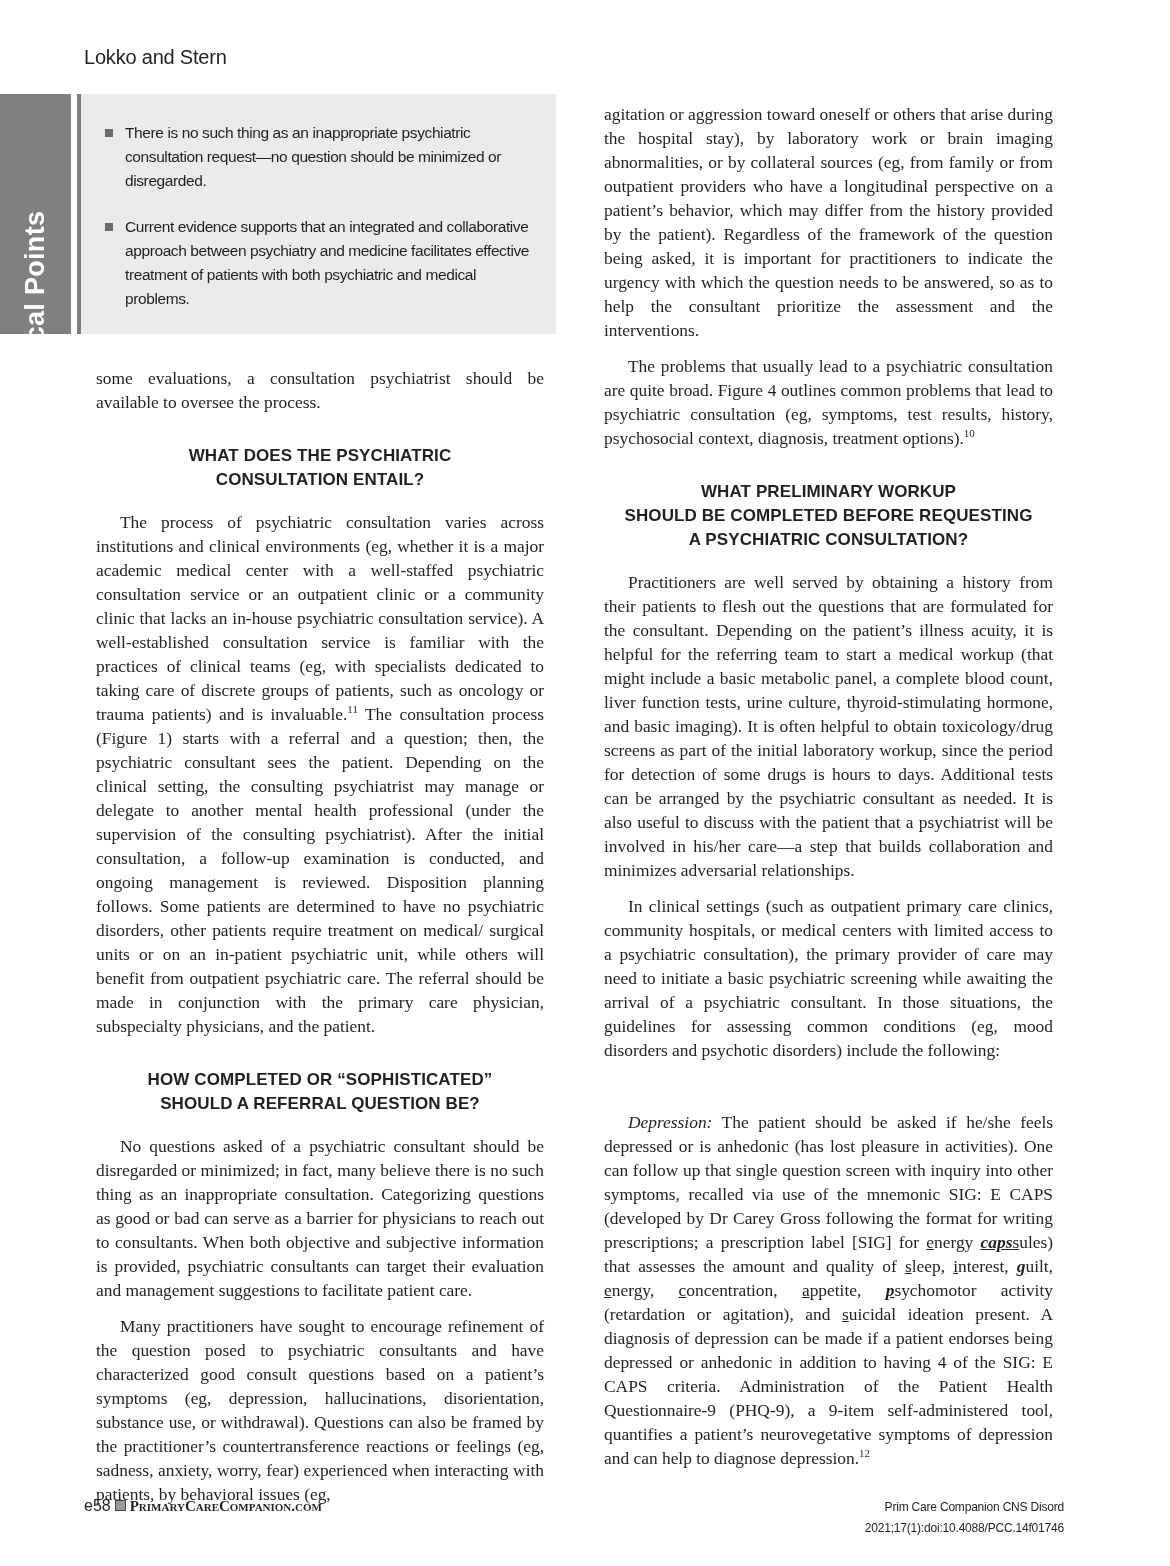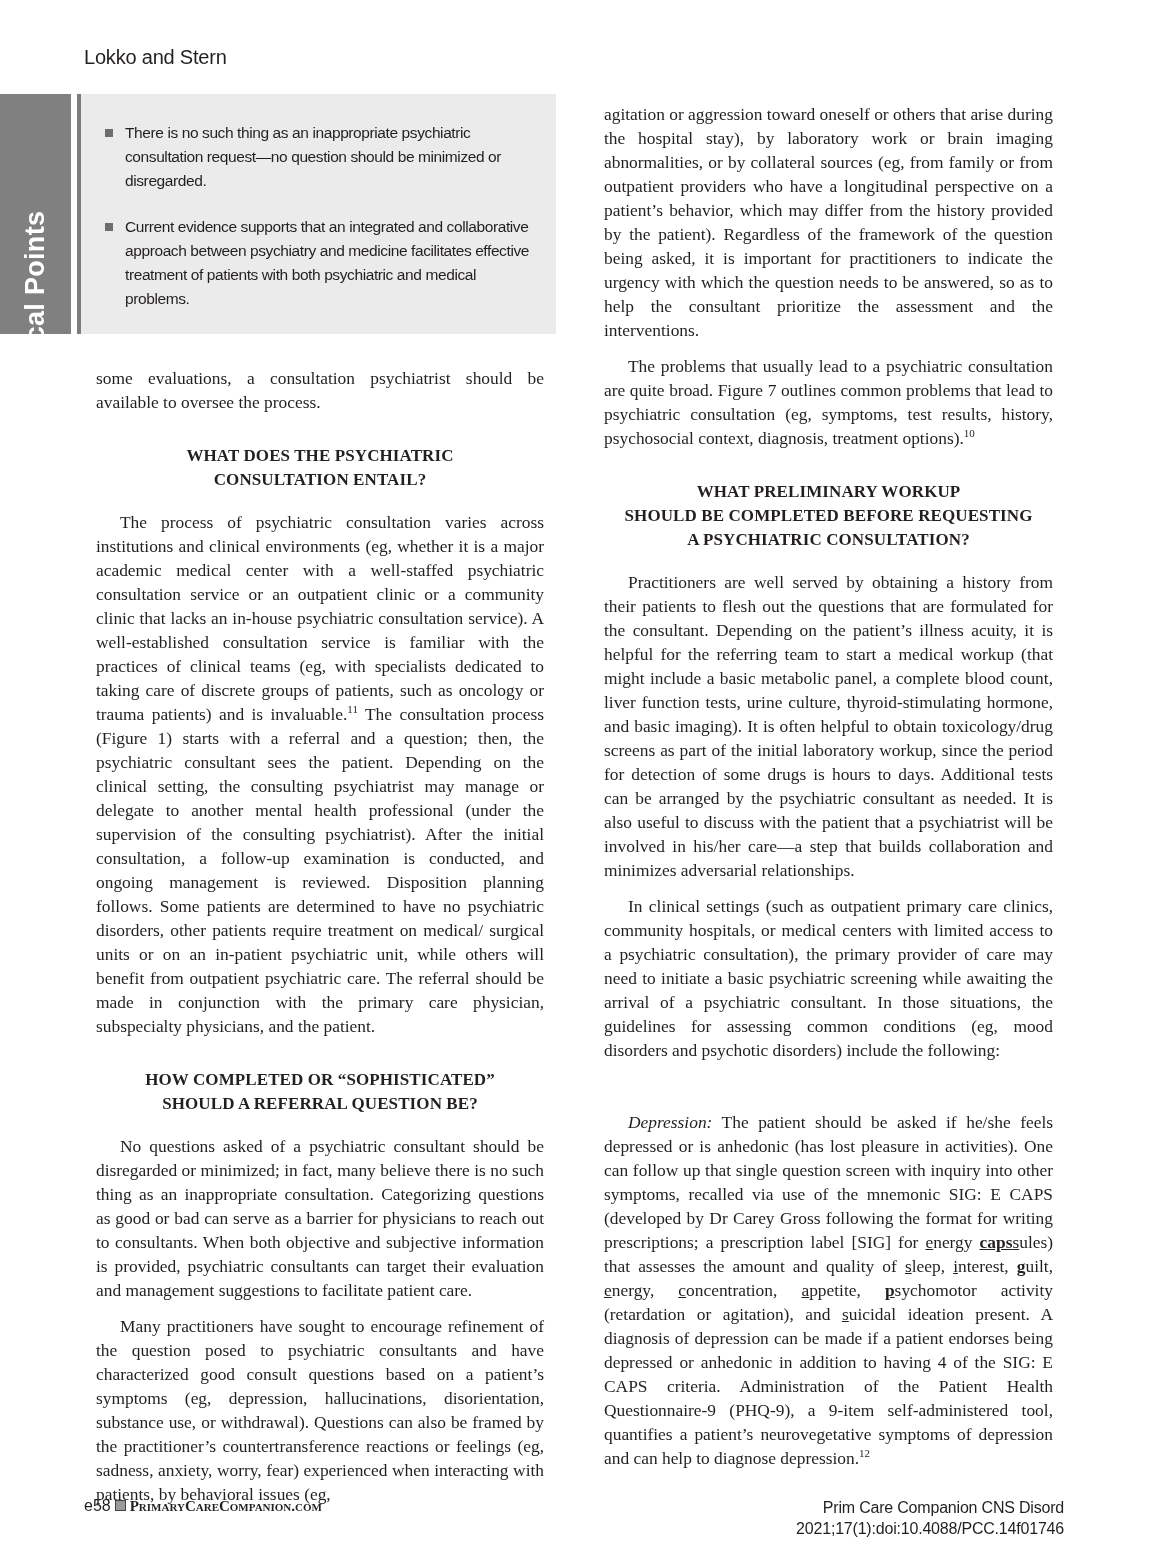--- a/index.html
+++ b/index.html
@@ -15,29 +15,29 @@
   #cp-rule { position:absolute; left:77px; top:94px; width:4px; height:240px; background:#7d7d7d; }
   #cp-box { position:absolute; left:81px; top:94px; width:475px; height:240px; background:#ebebeb; }
   .cp-item { position:absolute; left:44px; width:410px; font-size:15.5px; line-height:24px; letter-spacing:-0.4px; }
   .cp-bullet { position:absolute; left:-20px; top:8px; width:8px; height:8px; background:#6d6d6d; }
 
   .col { position:absolute; font-size:17.4px; line-height:24px; text-align:justify; }
   #col-left { left:84px; top:354px; width:472px; }
   #col-right { left:592px; top:90px; width:473px; }
   .col p { margin:12px; }
   .indent { text-indent:24px; }
-  .head { text-align:center; font-weight:bold; font-size:17px; line-height:24px; margin:0; letter-spacing:0.1px;font-family:Liberation Serif, serif; }
+  .head { text-align:center; font-weight:bold; font-size:17px; line-height:24px; margin:0; letter-spacing:0.1px; }
   sup { font-size:11px; line-height:0; vertical-align:super; }
   .u { text-decoration:underline; }
-  .bu { text-decoration:underline; font-weight:bold; }
+  .bu { text-decoration:underline; font-weight:bold;font-style:italic; }
 
   #footer-left { position:absolute; left:84px; top:1497px; font-size:16px; }
   #footer-left .sq { display:inline-block; width:9px; height:9px; border:1px solid #444; background:#9a9a9a; margin:0 4px; vertical-align:0; }
   #footer-left .sc { font-variant:small-caps; font-size:15px;font-weight:bold; }
-  #footer-right { position:absolute; right:106px; top:1497px; text-align:right; font-size:16px; line-height:21px; letter-spacing:-0.2px;margin-left:31px; }
+  #footer-right { position:absolute; right:106px; top:1497px; text-align:right; font-size:12px; line-height:21px; letter-spacing:-0.2px;margin-left:31px; }
 </style>
 </head>
 <body>
 
 <div id="running-head" class="sans">Lokko and Stern</div>
 
 <div id="cp-tab">
   <div id="cp-tab-label" class="sans">Clinical Points</div>
 </div>
 <div id="cp-rule"></div>
@@ -66,21 +66,21 @@
     <span>HOW COMPLETED OR “SOPHISTICATED”</span><br>
     <span>SHOULD A REFERRAL QUESTION BE?</span>
   </h2>
   <div style="height:6px"></div>
   <p class="indent">No questions asked of a psychiatric consultant should be disregarded or minimized; in fact, many believe there is no such thing as an inappropriate consultation. Categorizing questions as good or bad can serve as a barrier for physicians to reach out to consultants. When both objective and subjective information is provided, psychiatric consultants can target their evaluation and management suggestions to facilitate patient care.</p>
   <p class="indent">Many practitioners have sought to encourage refinement of the question posed to psychiatric consultants and have characterized good consult questions based on a patient’s symptoms (eg, depression, hallucinations, disorientation, substance use, or withdrawal). Questions can also be framed by the practitioner’s countertransference reactions or feelings (eg, sadness, anxiety, worry, fear) experienced when interacting with patients, by behavioral issues (eg,</p>
 </div>
 
 <div id="col-right" class="col serif">
   <p>agitation or aggression toward oneself or others that arise during the hospital stay), by laboratory work or brain imaging abnormalities, or by collateral sources (eg, from family or from outpatient providers who have a longitudinal perspective on a patient’s behavior, which may differ from the history provided by the patient). Regardless of the framework of the question being asked, it is important for practitioners to indicate the urgency with which the question needs to be answered, so as to help the consultant prioritize the assessment and the interventions.</p>
-  <p class="indent"><span>The problems that usually lead to a psychiatric consultation are quite broad. Figure 7 outlines common problems that lead to psychiatric consultation (eg, symptoms, test results, history, psychosocial context, diagnosis, treatment options).</span><sup>10</sup></p>
+  <p class="indent"><span>The problems that usually lead to a psychiatric consultation are quite broad. Figure 4 outlines common problems that lead to psychiatric consultation (eg, symptoms, test results, history, psychosocial context, diagnosis, treatment options).</span><sup>10</sup></p>
   <div style="height:18px"></div>
   <h2 class="head sans">
     <span>WHAT PRELIMINARY WORKUP</span><br>
     <span>SHOULD BE COMPLETED BEFORE REQUESTING</span><br>
     <span>A PSYCHIATRIC CONSULTATION?</span>
   </h2>
   <div style="height:6px"></div>
   <p class="indent">Practitioners are well served by obtaining a history from their patients to flesh out the questions that are formulated for the consultant. Depending on the patient’s illness acuity, it is helpful for the referring team to start a medical workup (that might include a basic metabolic panel, a complete blood count, liver function tests, urine culture, thyroid-stimulating hormone, and basic imaging). It is often helpful to obtain toxicology/drug screens as part of the initial laboratory workup, since the period for detection of some drugs is hours to days. Additional tests can be arranged by the psychiatric consultant as needed. It is also useful to discuss with the patient that a psychiatrist will be involved in his/her care—a step that builds collaboration and minimizes adversarial relationships.</p>
   <p class="indent">In clinical settings (such as outpatient primary care clinics, community hospitals, or medical centers with limited access to a psychiatric consultation), the primary provider of care may need to initiate a basic psychiatric screening while awaiting the arrival of a psychiatric consultant. In those situations, the guidelines for assessing common conditions (eg, mood disorders and psychotic disorders) include the following:</p>
   <div style="height:24px"></div>

